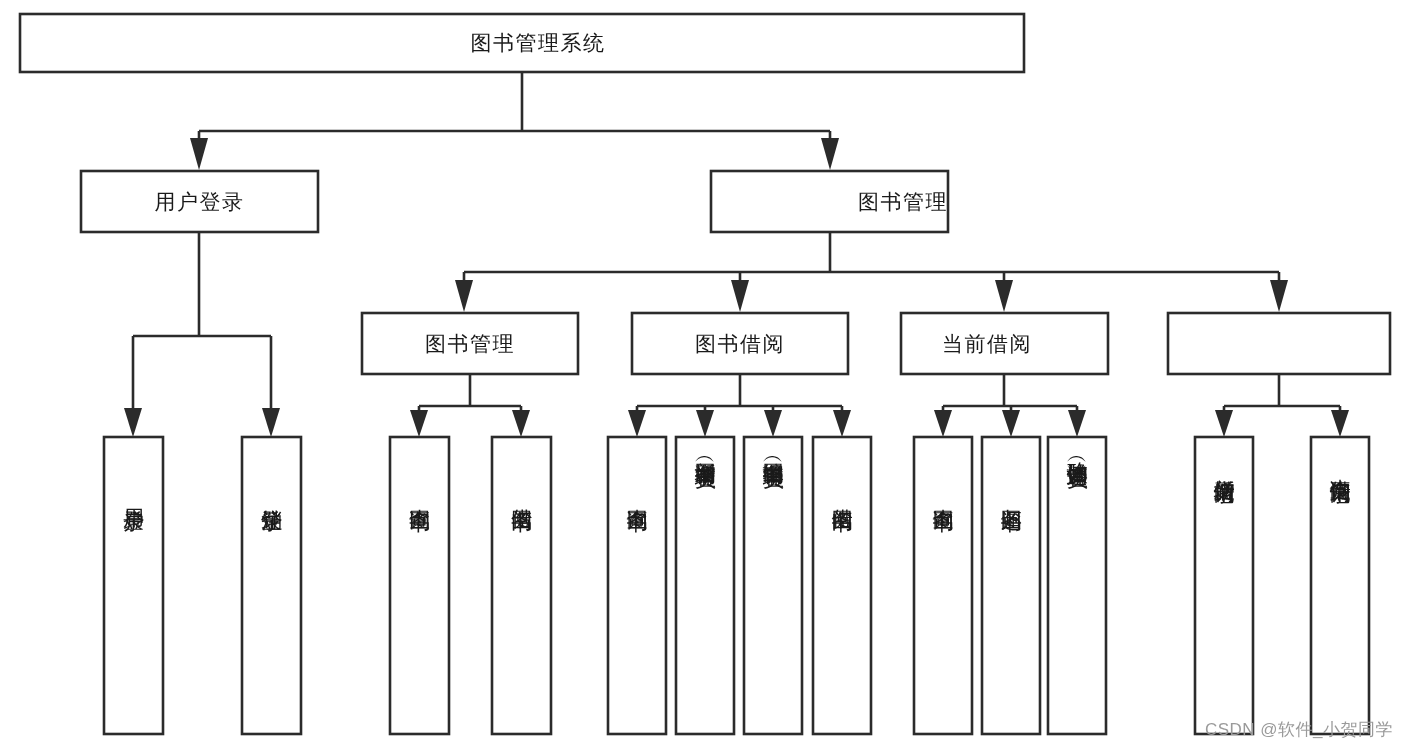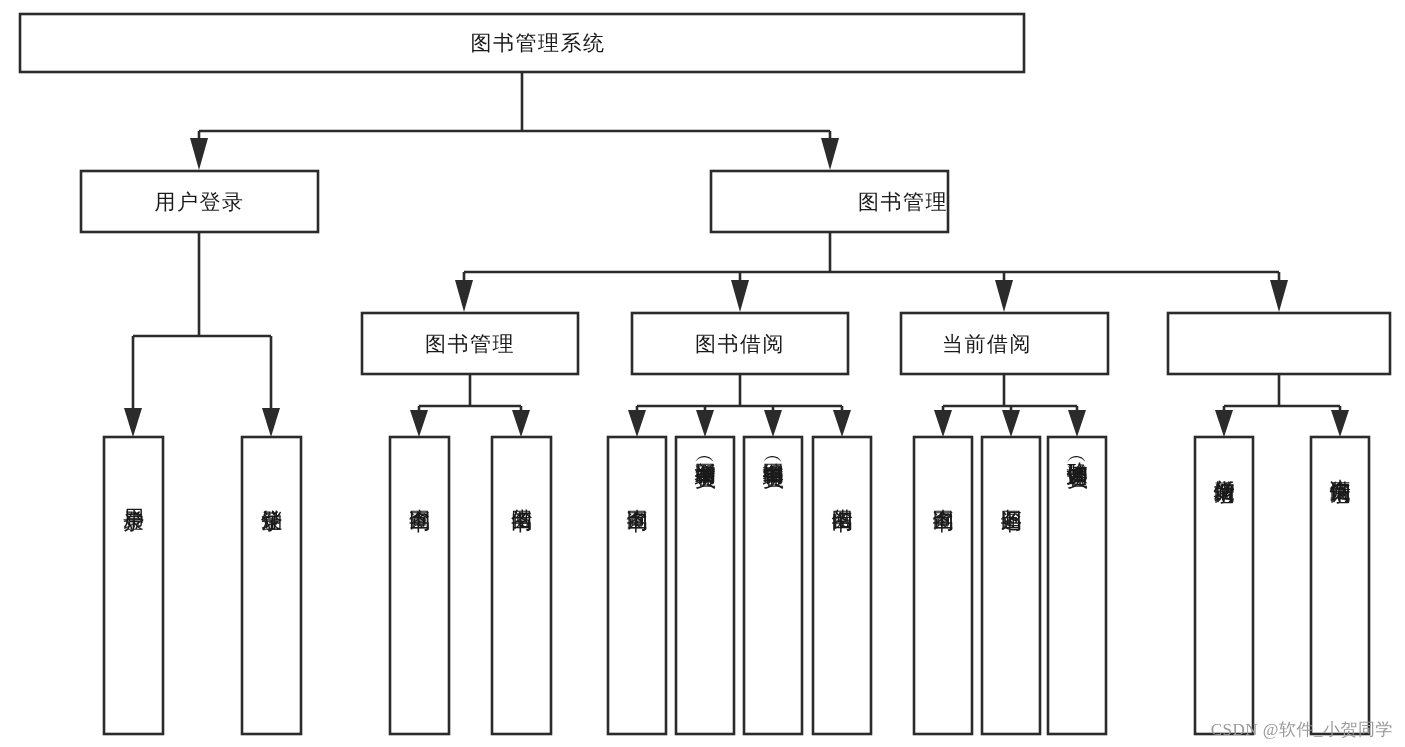--- a/index.html
+++ b/index.html
@@ -67,21 +67,21 @@
     font-family: "Liberation Sans", "DejaVu Sans", sans-serif;
     font-size: 21px;
     color: #1a1a1a;
     letter-spacing: 1.5px;
     white-space: nowrap;
   }
   #watermark {
     position: absolute;
     right: 12px;
     bottom: 6px;
-    font-family: Liberation Serif, serif;
+    font-family: Liberation Sans, sans-serif;
     font-size: 17px;
     color: #9a9a9a;
     letter-spacing: 0.5px;
     white-space: nowrap;
     pointer-events: none;
   }
 </style>
 </head>
 <body>
 

